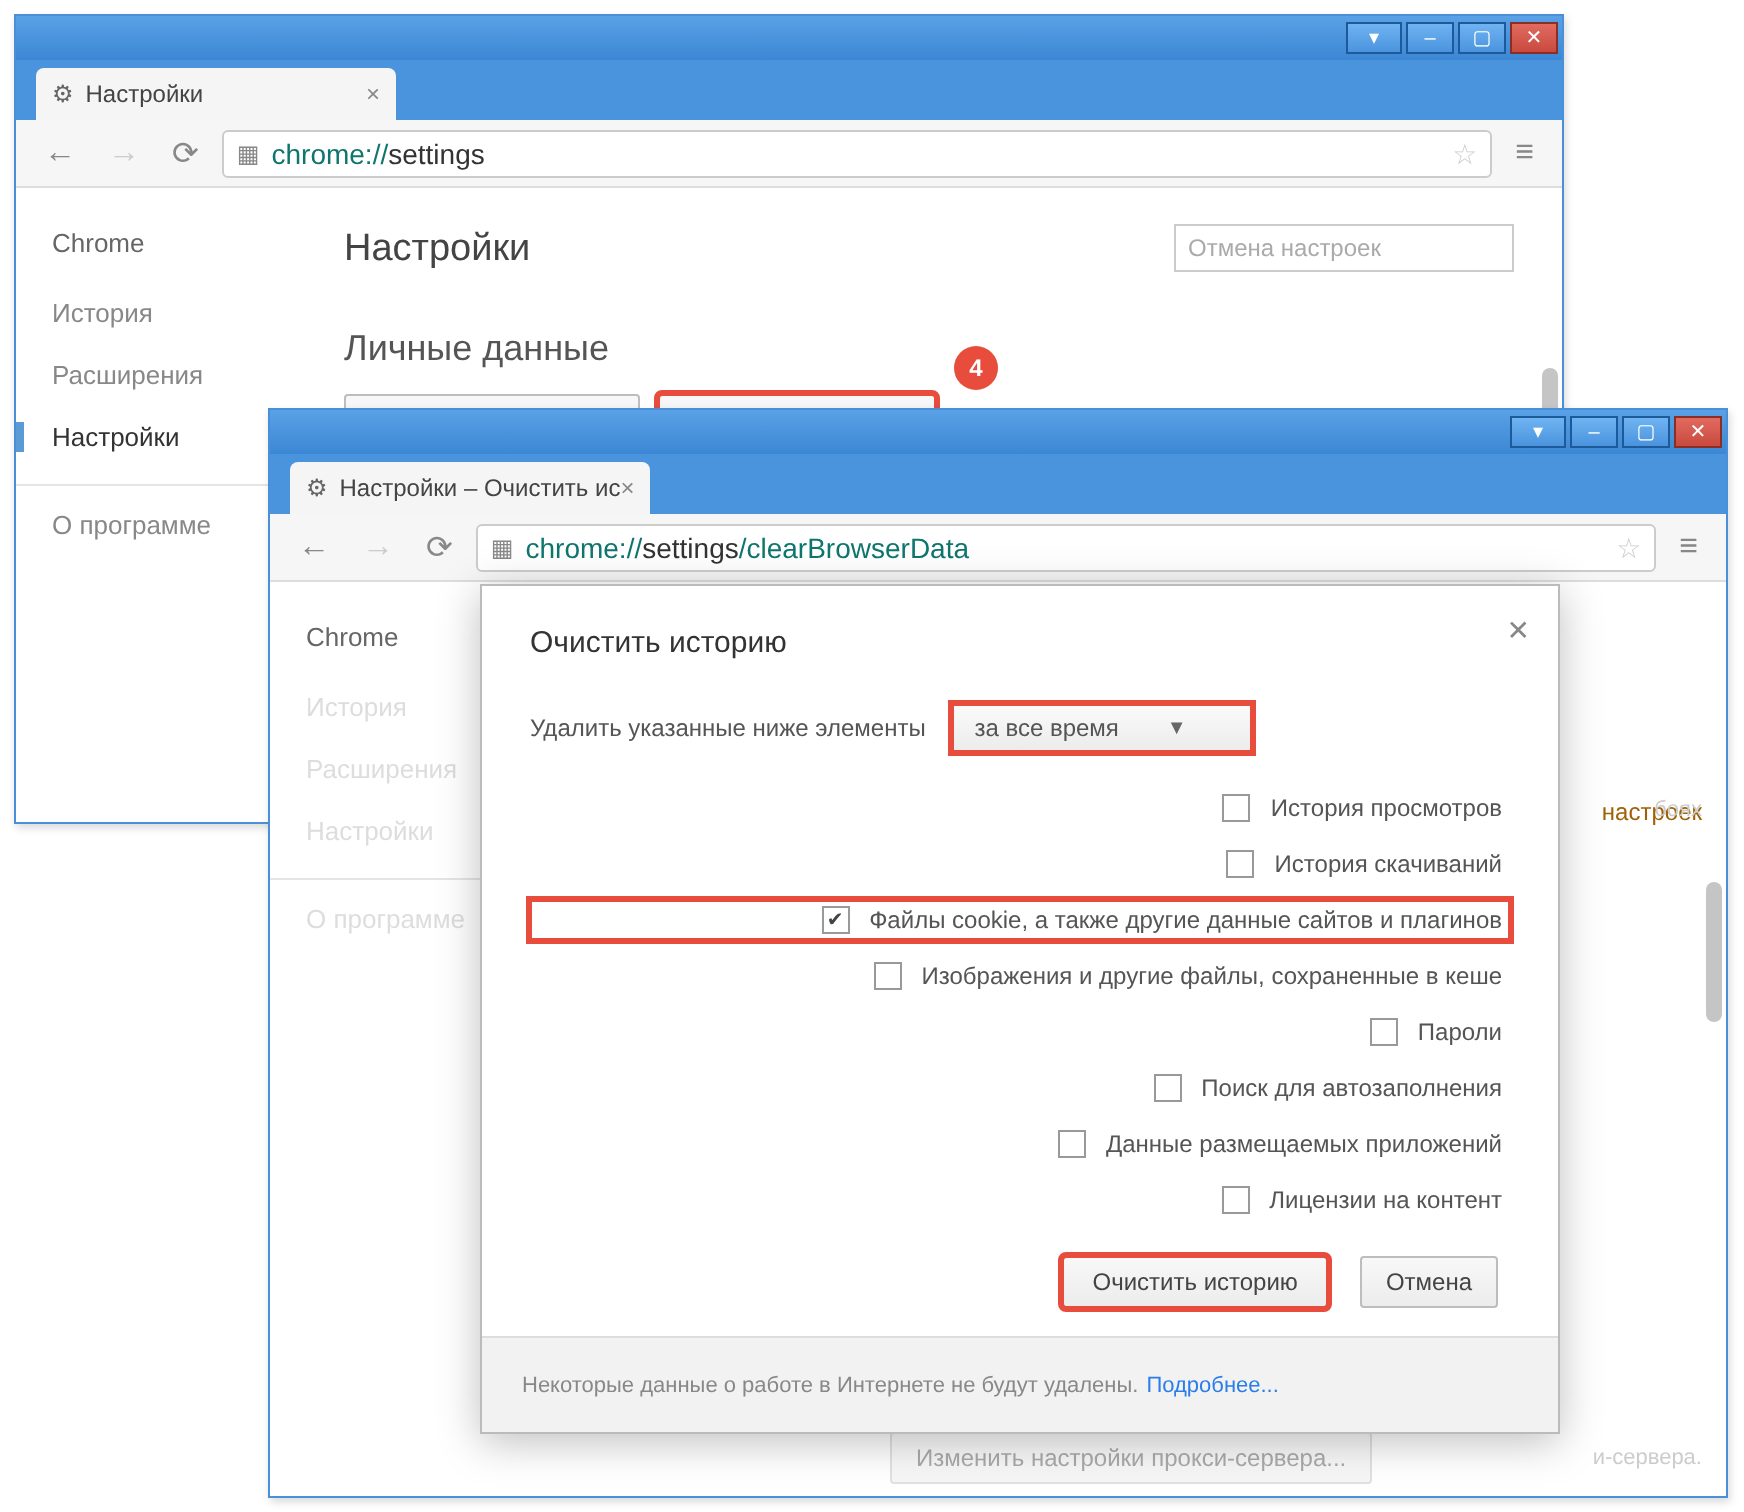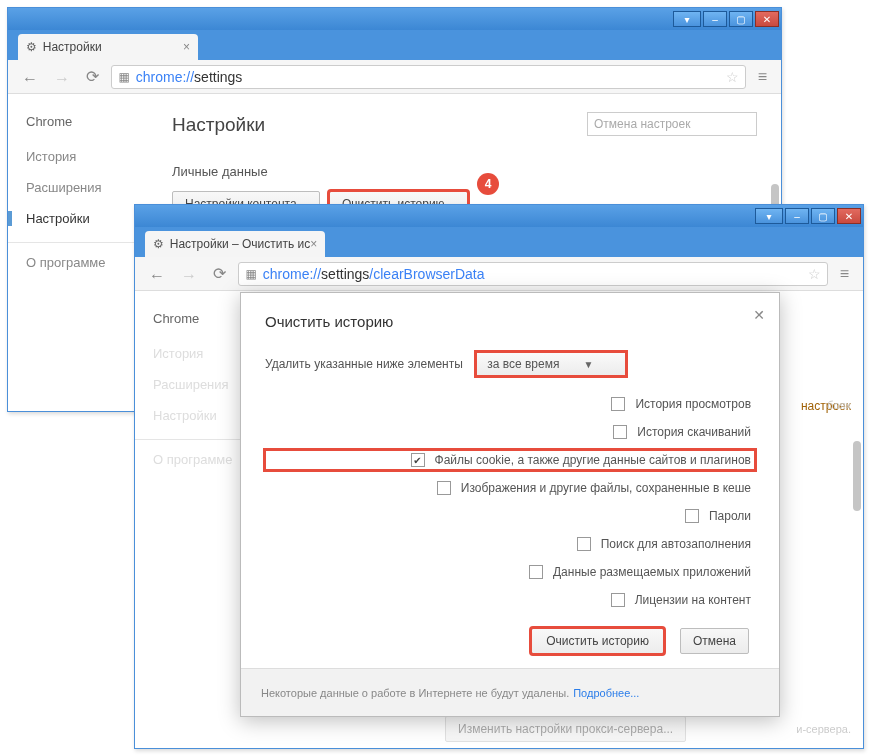--- a/index.html
+++ b/index.html
@@ -21,21 +21,21 @@
   .menu-icon { color:#888; font-size:16px; cursor:pointer; padding:2px 4px;}
   .content { display:flex; height:calc(100% - 86px); position:relative;}
   .sidebar { width:140px; padding:20px 0 0 18px; font-size:13px; color:#555;}
   .sidebar .brand { font-size:13px; color:#666; margin-bottom:20px;}
   .sidebar .item { margin-bottom:16px; color:#888; cursor:pointer;}
   .sidebar .item.sel { color:#333; border-left:4px solid #5b9bd5; margin-left:-18px; padding-left:14px;}
   .sidebar .sep { border-top:1px solid #e5e5e5; margin:12px -18px 12px -18px; width:140px;}
   .main { flex:1; padding:20px 24px; position:relative;}
   .main h1 { font-size:19px; color:#444; font-weight:normal; margin:0 0 2px 0; display:inline-block;}
   .search-box { position:absolute; right:24px; top:18px; width:170px; height:24px; border:1px solid #ccc; padding:0 6px; font-size:12px; color:#aaa; display:flex; align-items:center;}
-  .section-title { color:#555; font-size:13px; margin:26px 0 12px 0;}
+  .section-title { color:#555; font-size:18px; margin:26px 0 12px 0;}
   .btn { display:inline-flex; align-items:center; justify-content:center; height:26px; padding:12px 12px; background:linear-gradient(#f8f8f8,#ececec); border:1px solid #bdbdbd; border-radius:2px; color:#444; font-size:12px; cursor:pointer; margin-right:6px;}
   .hl { outline:3px solid #e74c3c; outline-offset:-1px;}
   .badge { width:22px; height:22px; background:#e74c3c; border-radius:50%; color:#fff; display:inline-flex; align-items:center; justify-content:center; font-weight:bold; font-size:12px; position:absolute;}
   .scroll-thumb { position:absolute; right:2px; top:90px; width:8px; height:100px; background:#c5c5c5; border-radius:4px;}
   
   .dim-brand { color:#ddd;}
   .dim-item { color:#ddd !important;}
   .modal { position:absolute; left:240px; top:292px; width:540px; background:#fff; border:1px solid #bbb; box-shadow:0 4px 20px rgba(0,0,0,0.25); z-index:50;}
   .modal-body { padding:20px 24px 14px 24px;}
   .modal h2 { font-size:15px; font-weight:normal; color:#333; margin:0 0 22px 0;}
@@ -43,21 +43,21 @@
   .row-del { color:#555; margin-bottom:18px;}
   .dropdown { display:inline-flex; align-items:center; height:24px; border:1px solid #b0b0b0; background:linear-gradient(#fafafa,#ececec); padding:0 6px 0 10px; margin-left:10px; cursor:pointer; min-width:150px; justify-content:flex-start;}
   .dd-arrow { color:#666; font-size:10px; margin-left:24px;}
   .chk-row { display:flex; align-items:center; margin:8px 0; padding:3px 4px;justify-content:flex-end;}
   .chk { width:14px; height:14px; border:1px solid #999; margin-right:10px; display:inline-flex; align-items:center; justify-content:center; font-size:10px; color:#444; cursor:pointer;}
   .chk.checked::after { content:"✔"; }
   .chk-label { color:#555; font-size:12px;}
   .modal-foot { height:48px; background:#f2f2f2; border-top:1px solid #ddd; display:flex; align-items:center; padding:0 20px; color:#888; font-size:11px;}
   .modal-foot a { color:#2b7de9; text-decoration:none; margin-left:4px;}
   .modal-actions { display:flex; justify-content:flex-end; gap:10px; margin-top:18px;}
-  .url-dim { color:#3b82f6;}
+  .url-dim { color:#0f766e;}
   .url-dark { color:#333;}
   .faded-right { position:absolute; right:12px; top:108px; color:#a16207; font-size:12px;}
   .faded-right2 { position:absolute; right:12px; top:400px; color:#ccc; font-size:11px;}
 </style>
 </head>
 <body>
 
 <div class="win" style="left:7px; top:7px; width:775px; height:405px;">
   <div class="win-title">
     <div class="win-btn user">▾</div>

